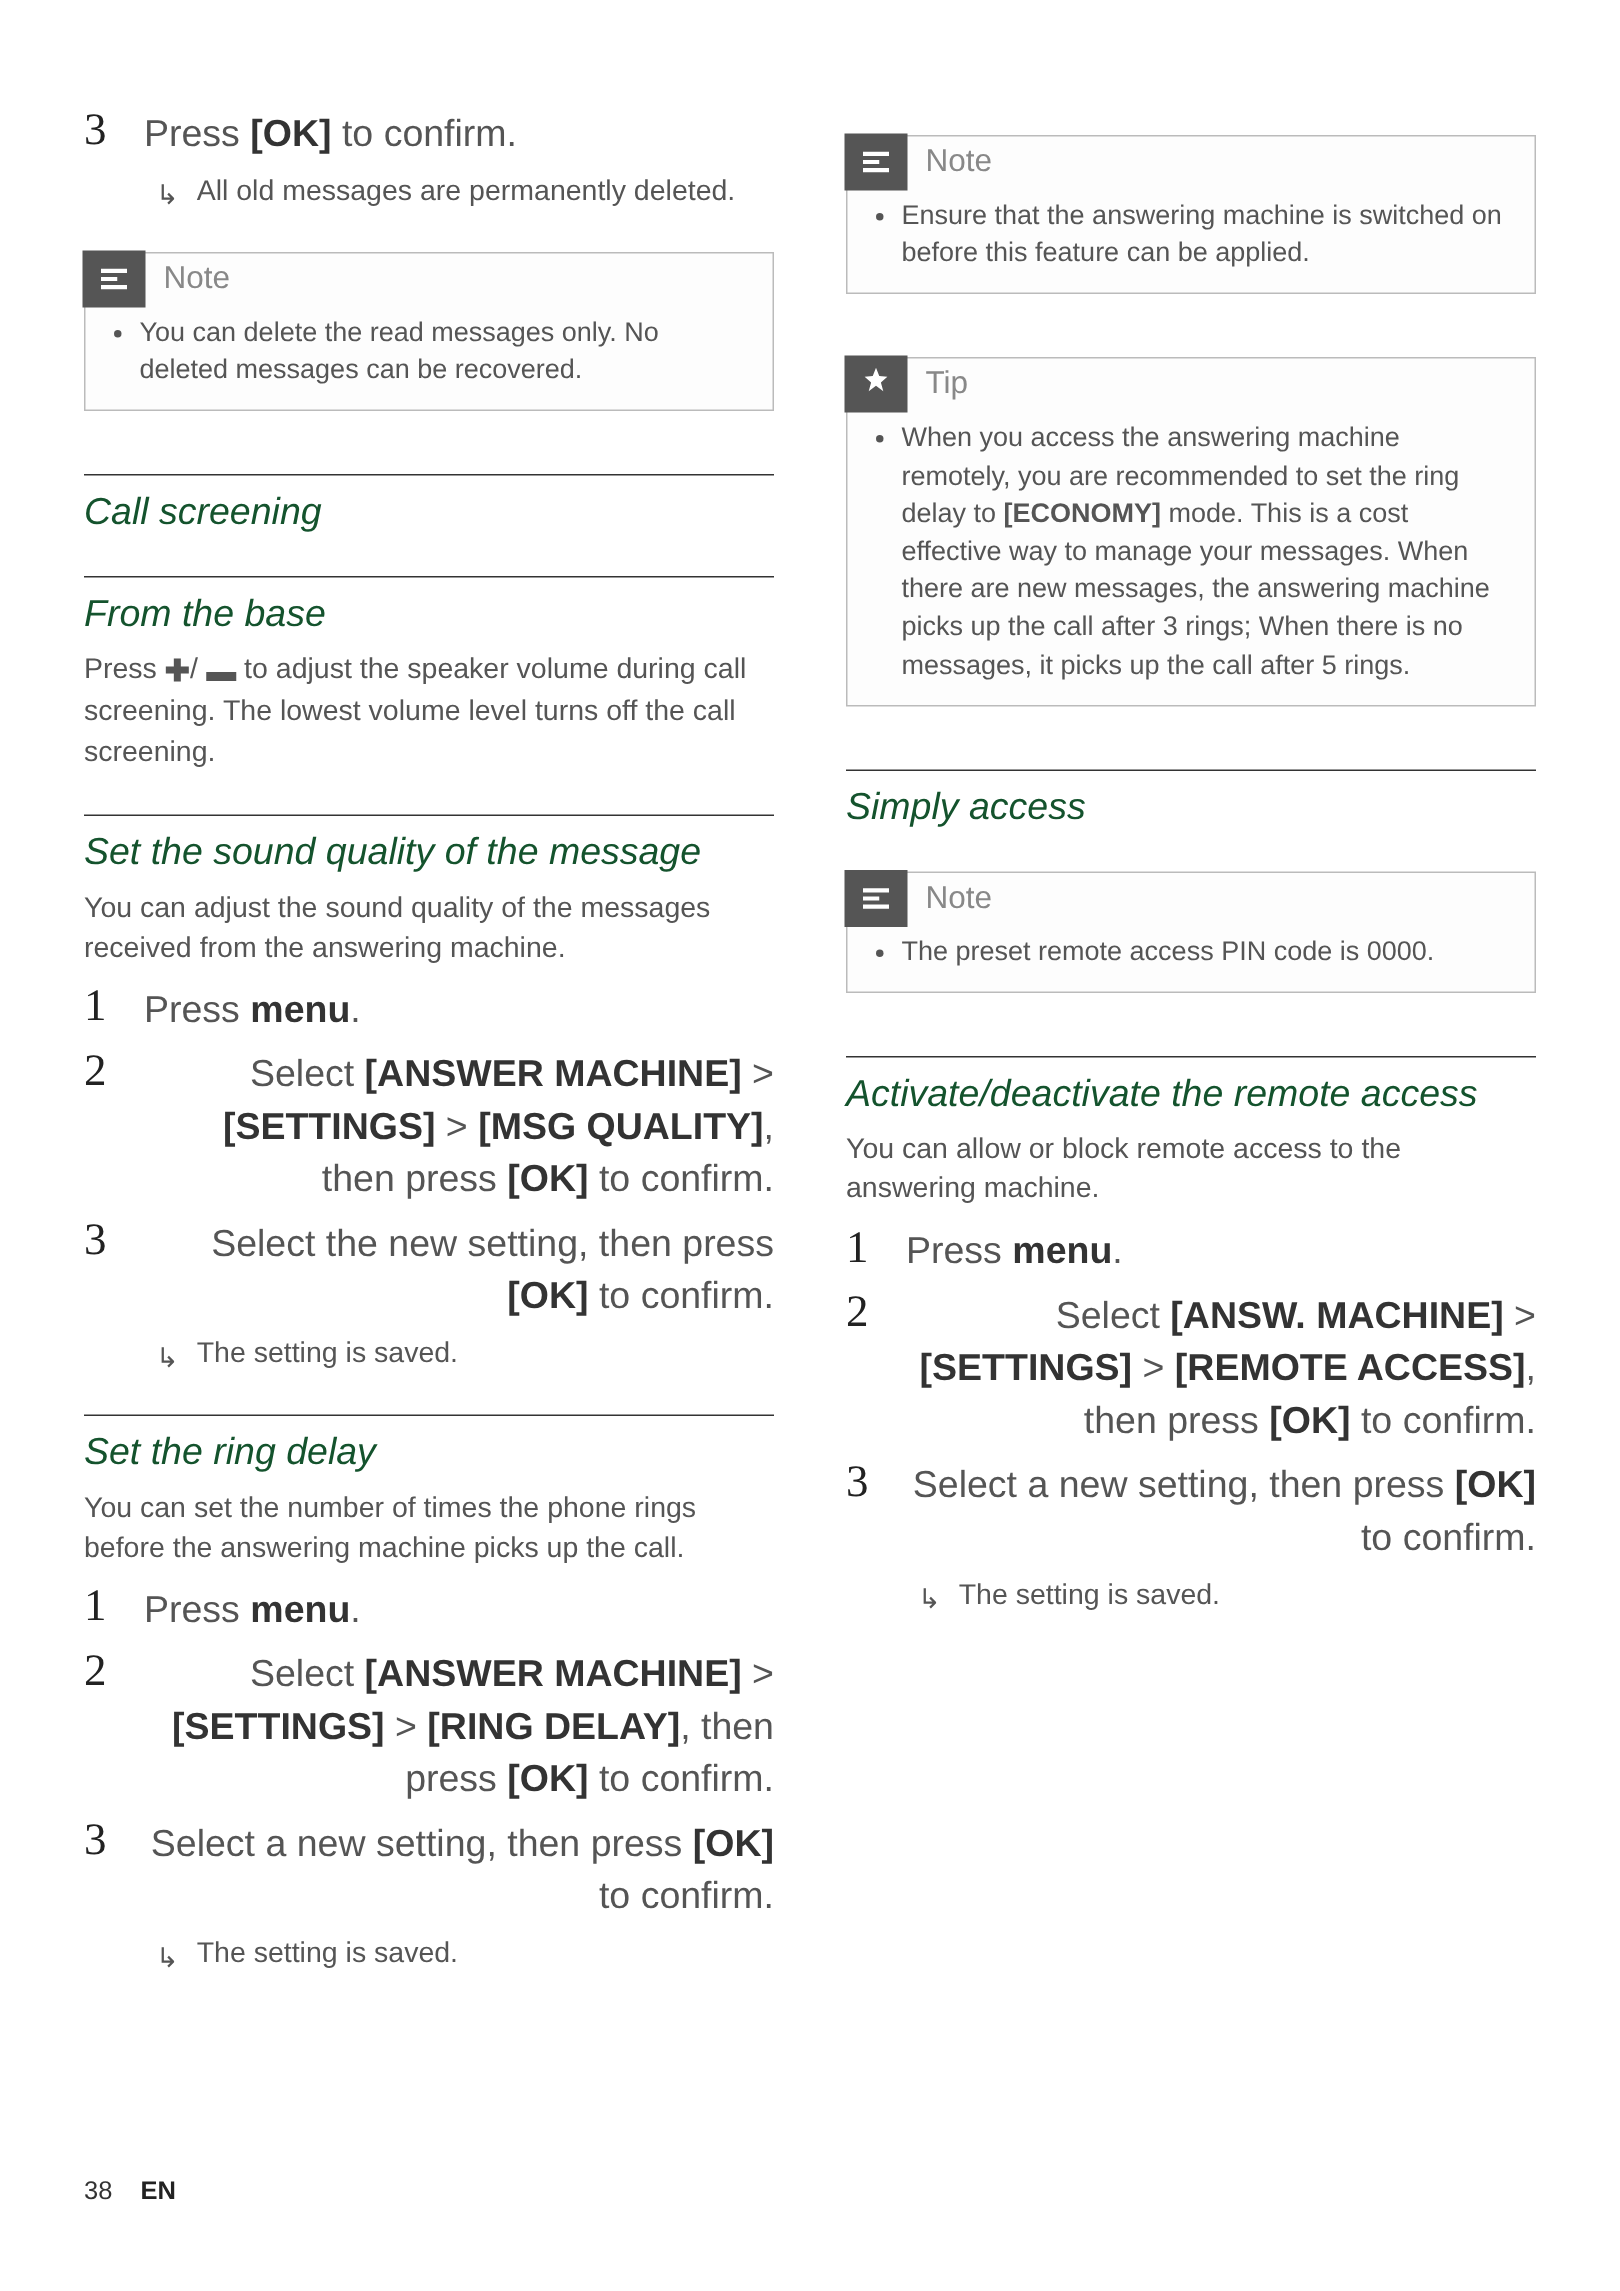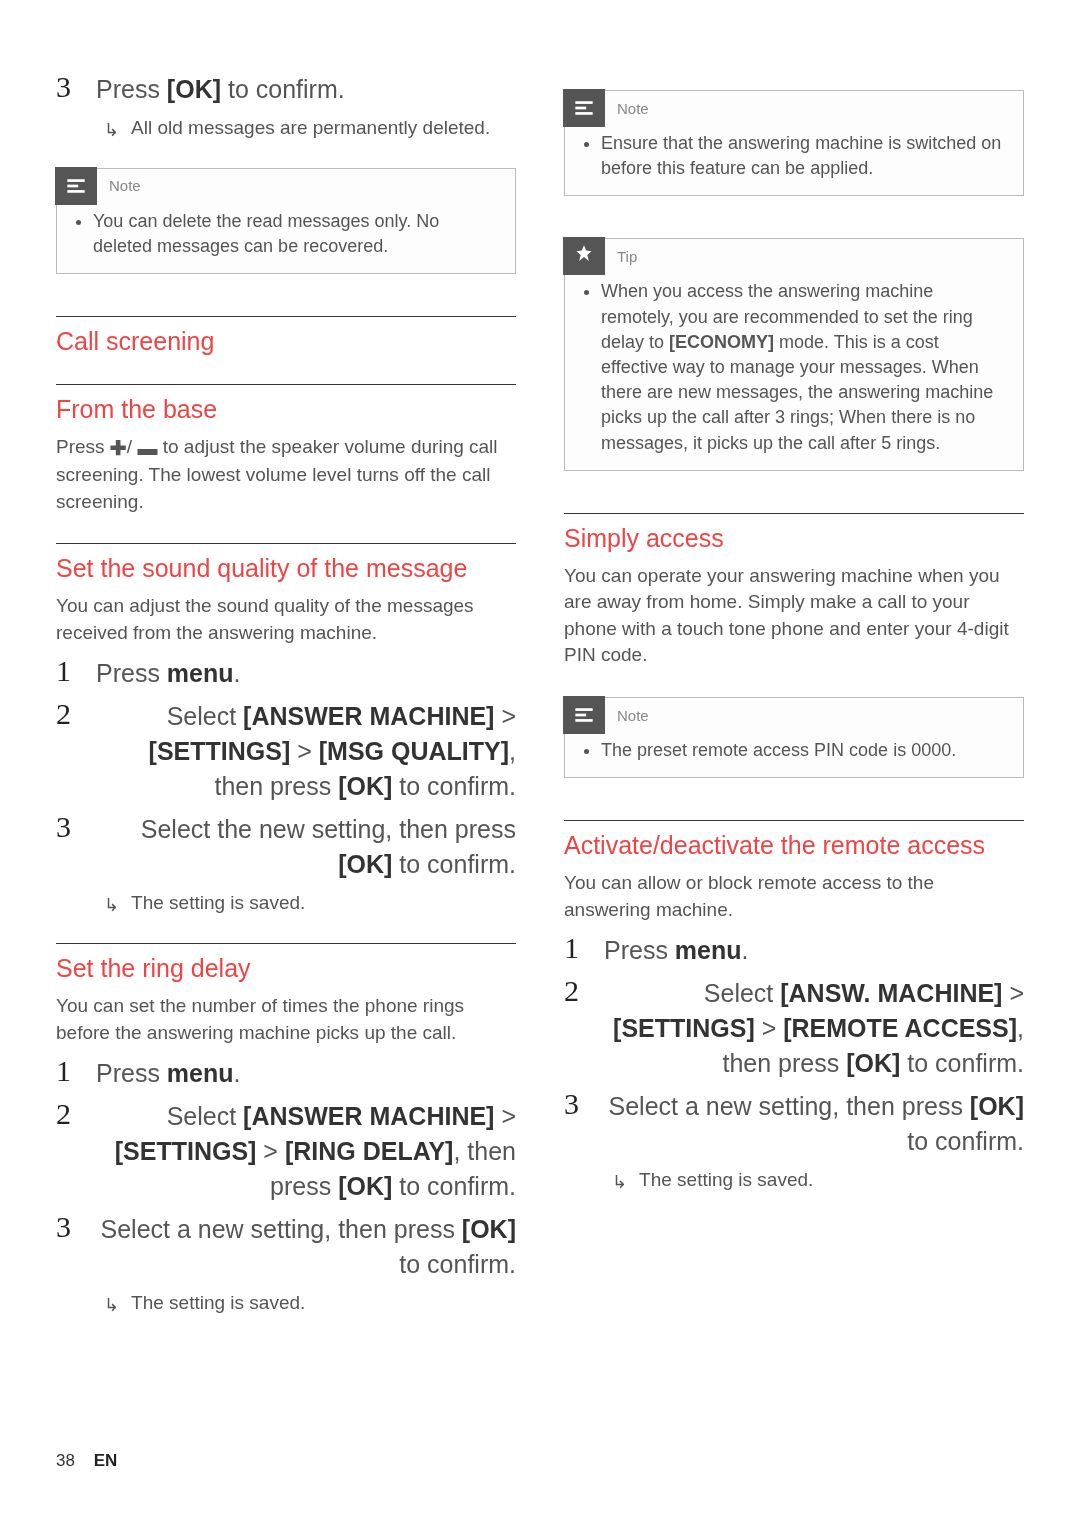--- a/index.html
+++ b/index.html
@@ -82,42 +82,43 @@
     color: #fff;
     display: flex;
     align-items: center;
     justify-content: center;
     font-size: 22px;
     font-weight: bold;
   }
   .callout-icon svg { width: 26px; height: 26px; }
   .callout-title {
     color: #888;
-    font-size: 15px;
+    font-size: 21px;
   }
   .callout-list {
     list-style: disc;
     padding-left: 20px;
   }
   .callout-list li {
     font-size: 18px;
     color: #555;
     line-height: 1.4;
   }
   .hr {
     border: none;
     border-top: 1.5px solid #333;
     margin: 18px 0 10px 0;
   }
   .heading {
     font-family: Arial, Helvetica, sans-serif;
     font-size: 25px;
-    color: #ef4444;
+    color: #14532d;
     font-weight: normal;
     margin-bottom: 10px;
+    font-style: italic;
   }
   .para {
     font-size: 19px;
     color: #555;
     line-height: 1.4;
     margin-bottom: 10px;
   }
   .footer {
     position: absolute;
     bottom: 56px;
@@ -242,21 +243,20 @@
         </div>
         <div class="callout-title">Tip</div>
       </div>
       <ul class="callout-list">
           <li><span>When you access the answering machine remotely, you are recommended to set the ring delay to </span><strong>[ECONOMY]</strong><span> mode. This is a cost effective way to manage your messages. When there are new messages, the answering machine picks up the call after 3 rings; When there is no messages, it picks up the call after 5 rings.</span></li>
         </ul>
     </div>
 
     <hr class="hr">
     <div class="heading">Simply access</div>
-    <div class="para">You can operate your answering machine when you are away from home. Simply make a call to your phone with a touch tone phone and enter your 4-digit PIN code.</div>
 
     <div class="callout">
       <div class="callout-header">
         <div class="callout-icon">
           <svg viewBox="0 0 24 24" fill="none" stroke="#fff" stroke-width="2.5">
               <line x1="4" y1="7" x2="20" y2="7"></line>
               <line x1="4" y1="12" x2="14" y2="12"></line>
               <line x1="4" y1="17" x2="20" y2="17"></line>
             </svg>
         </div>

